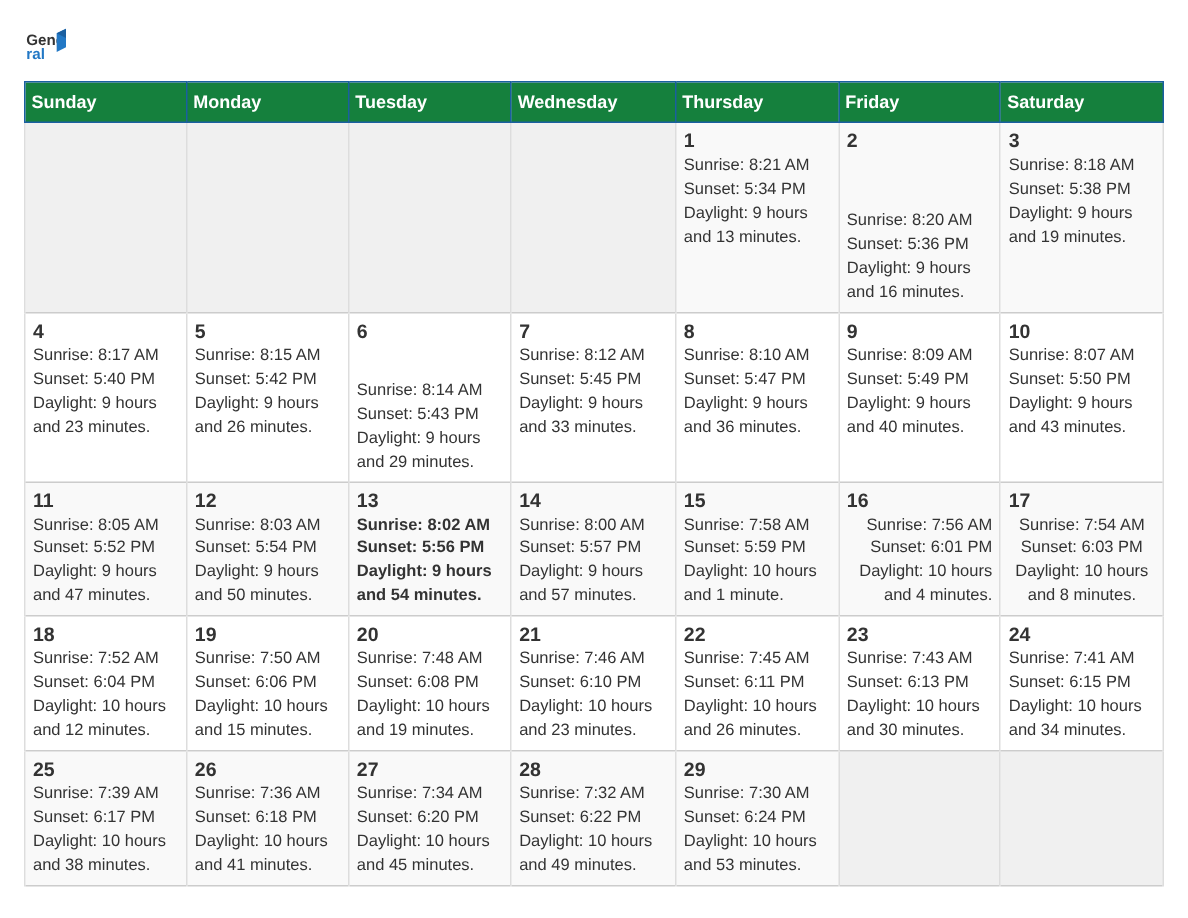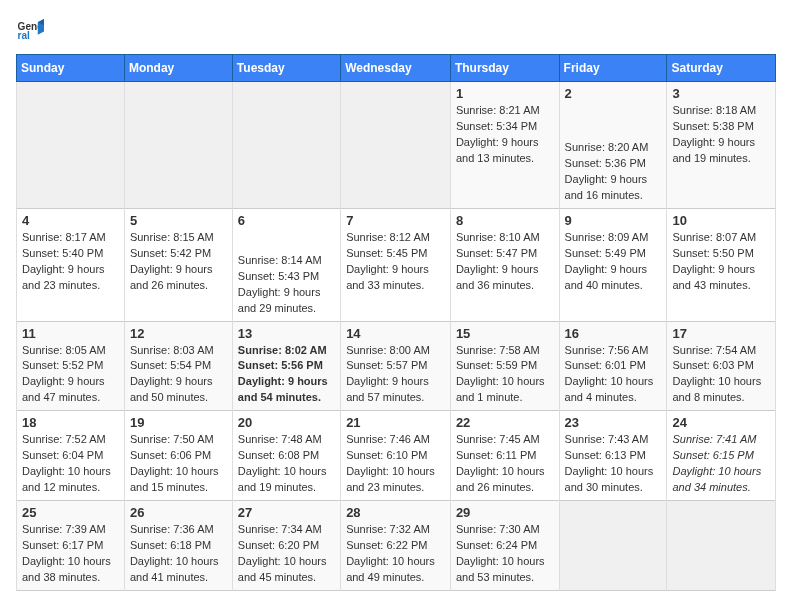--- a/index.html
+++ b/index.html
@@ -27,21 +27,21 @@
     }
     .title-block { text-align: right; }
     .title-block h1 { font-size: 32px; font-weight: bold; color: #333; }
     .title-block h2 { font-size: 16px; font-weight: normal; color: #333; }
     table {
       width: 100%;
       border-collapse: collapse;
       font-size: 11px;
     }
     thead tr th {
-      background: #3b82f6;
+      background: #15803d;
       color: #fff;
       padding: 6px 4px;
       text-align: left;
       font-size: 12px;
       font-weight: bold;
       border: 1px solid #1a5fa0;
     }
     tbody tr { border-bottom: 1px solid #ccc; }
     tbody tr td {
       vertical-align: top;
@@ -212,28 +212,28 @@
         </td>
         <td>
           <span class="day-num">15</span>
           <div class="day-info" style="white-space: pre-line;">Sunrise: 7:58 AM
 Sunset: 5:59 PM
 Daylight: 10 hours
 and 1 minute.</div>
         </td>
         <td>
           <span class="day-num">16</span>
-          <div class="day-info" style="white-space: pre-line;">Sunrise: 7:56 AM
+          <div class="day-info" style="white-space: pre-line; text-align: right;">Sunrise: 7:56 AM
 Sunset: 6:01 PM
 Daylight: 10 hours
 and 4 minutes.</div>
         </td>
         <td>
           <span class="day-num">17</span>
-          <div class="day-info" style="white-space: pre-line;">Sunrise: 7:54 AM
+          <div class="day-info" style="white-space: pre-line; text-align: center;">Sunrise: 7:54 AM
 Sunset: 6:03 PM
 Daylight: 10 hours
 and 8 minutes.</div>
         </td>
       </tr>
       <tr>
         <td>
           <span class="day-num">18</span>
           <div class="day-info" style="white-space: pre-line;">Sunrise: 7:52 AM
 Sunset: 6:04 PM
@@ -270,21 +270,21 @@
         </td>
         <td>
           <span class="day-num">23</span>
           <div class="day-info" style="white-space: pre-line;">Sunrise: 7:43 AM
 Sunset: 6:13 PM
 Daylight: 10 hours
 and 30 minutes.</div>
         </td>
         <td>
           <span class="day-num">24</span>
-          <div class="day-info" style="white-space: pre-line; font-style: italic;">Sunrise: 7:41 AM
+          <div class="day-info" style="white-space: pre-line;">Sunrise: 7:41 AM
 Sunset: 6:15 PM
 Daylight: 10 hours
 and 34 minutes.</div>
         </td>
       </tr>
       <tr>
         <td>
           <span class="day-num">25</span>
           <div class="day-info" style="white-space: pre-line;">Sunrise: 7:39 AM
 Sunset: 6:17 PM

